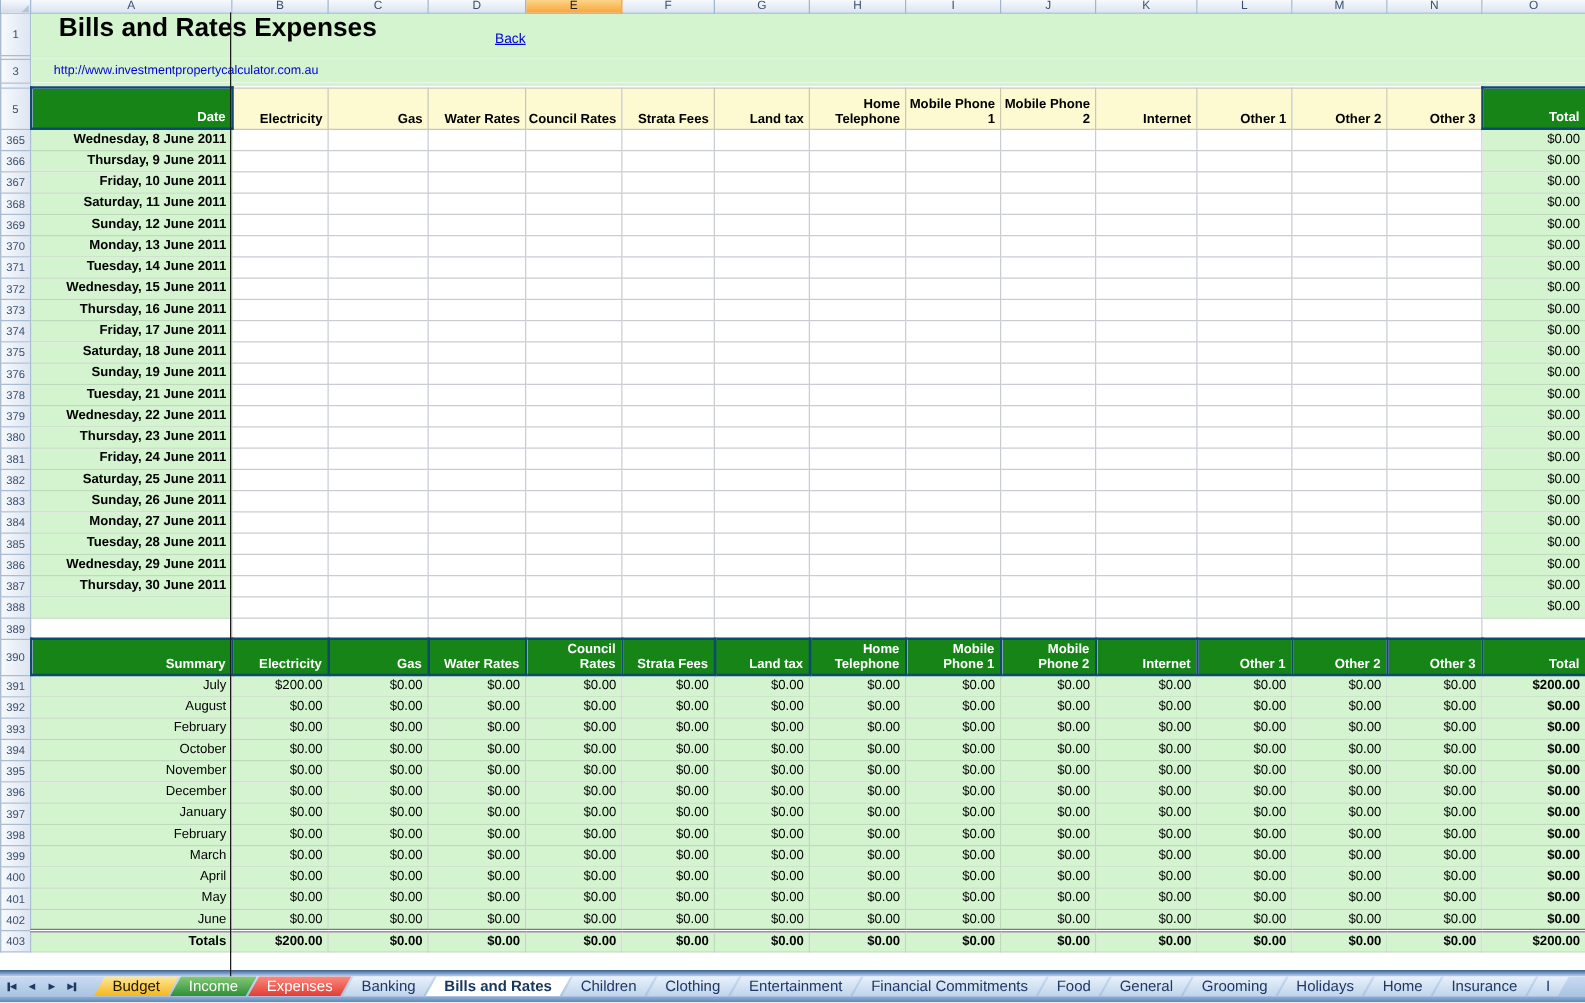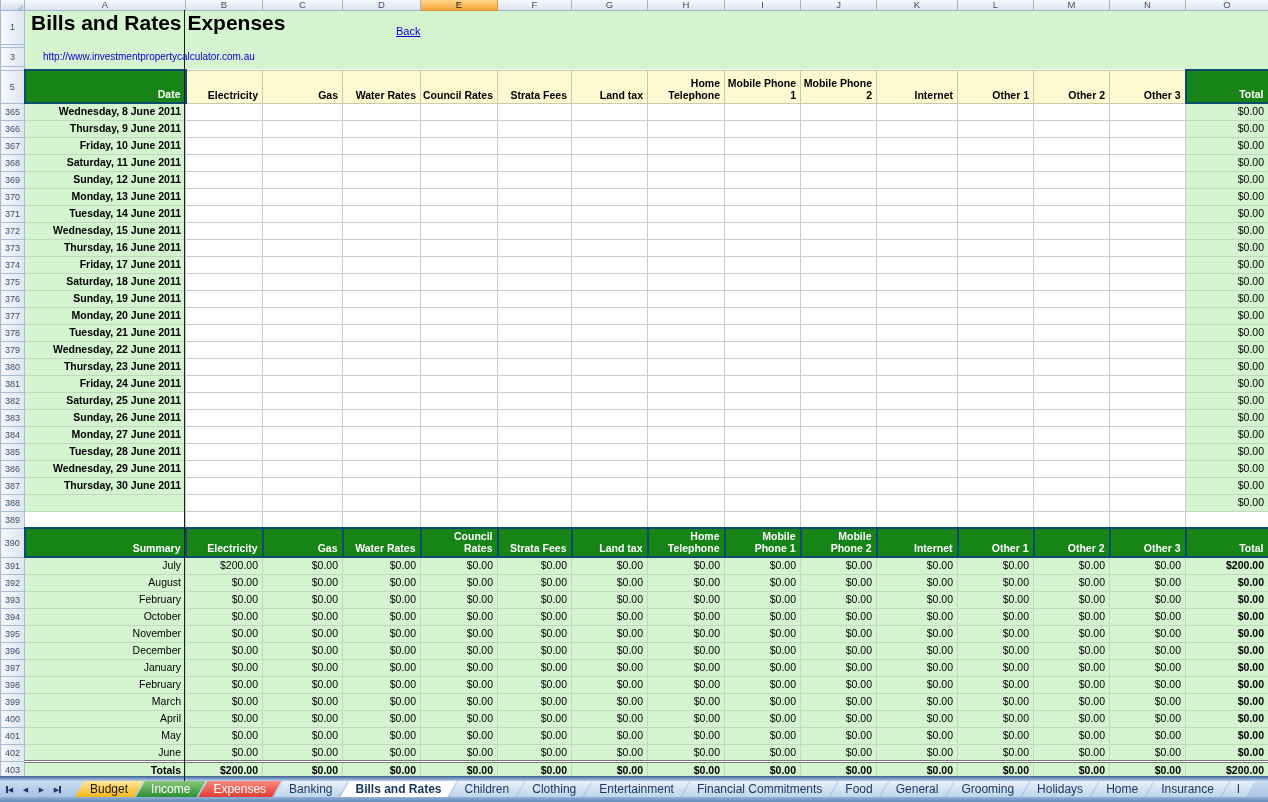--- a/index.html
+++ b/index.html
@@ -25,21 +25,21 @@
   .colh{background:linear-gradient(#f6f9fd,#dce4f0);border:1px solid #9eb6ce;border-top:none;
         color:var(--headtext);text-align:center;font-size:9.5px;line-height:9px}
   .colh.sel{background:linear-gradient(#fdd488,#f8a63b);border-color:#e6913a;color:#1a1a1a}
   .corner{background:linear-gradient(#f6f9fd,#d5ddea);border:1px solid #9eb6ce;border-top:none;position:relative}
   .corner:after{content:"";position:absolute;right:1px;bottom:0;
         border-left:6px solid transparent;border-bottom:6px solid #b4c5da}
   .gut{background:linear-gradient(to right,#f6f9fd,#dde5f1);border:1px solid #a9bcd2;
        color:var(--headtext);text-align:center;font-size:9px;line-height:10px}
 
   .band{background:var(--lg);position:relative}
-  .title-text{position:absolute;left:6px;top:4px;font-size:21px;font-weight:bold;color:#000}
+  .title-text{position:absolute;left:22px;top:4px;font-size:21px;font-weight:bold;color:#000}
   .back-link{position:absolute;left:371px;top:13px;font-size:11px;color:#0000d4;text-decoration:underline;cursor:pointer}
   .url-link{position:absolute;left:18px;top:2px;font-size:10px;color:#0000d4;cursor:pointer}
 
   .ghead{background:var(--dg);color:#fff;font-weight:bold;text-align:right;vertical-align:bottom;
          padding:1px 4px 2px 2px;border:2px solid #0c4a6e;line-height:12px;white-space:normal}
   .yhead{background:var(--ly);color:#000;font-weight:bold;text-align:right;vertical-align:bottom;
          padding:1px 4px 2px 2px;border:1px solid #c9c9ad;line-height:12px;white-space:normal}
   .wcell{background:#fff;border:1px solid var(--gridw)}
   .gcell{background:var(--lg);border:1px solid var(--gridg)}
   .money,.datecell,.monthcell{text-align:right;padding-right:4px}
@@ -360,38 +360,20 @@
             <td class="wcell"></td>
             <td class="wcell"></td>
             <td class="wcell"></td>
             <td class="wcell"></td>
             <td class="wcell"></td>
             <td class="wcell"></td>
             <td class="wcell"></td>
             <td class="gcell money">$0.00</td>
           </tr>
           <tr class="h-cell">
-            <td class="gut">377</td>
-            <td class="gcell datecell">Monday, 20 June 2011</td>
-            <td class="wcell"></td>
-            <td class="wcell"></td>
-            <td class="wcell"></td>
-            <td class="wcell"></td>
-            <td class="wcell"></td>
-            <td class="wcell"></td>
-            <td class="wcell"></td>
-            <td class="wcell"></td>
-            <td class="wcell"></td>
-            <td class="wcell"></td>
-            <td class="wcell"></td>
-            <td class="wcell"></td>
-            <td class="wcell"></td>
-            <td class="gcell money">$0.00</td>
-          </tr>
-          <tr class="h-cell">
             <td class="gut">378</td>
             <td class="gcell datecell">Tuesday, 21 June 2011</td>
             <td class="wcell"></td>
             <td class="wcell"></td>
             <td class="wcell"></td>
             <td class="wcell"></td>
             <td class="wcell"></td>
             <td class="wcell"></td>
             <td class="wcell"></td>
             <td class="wcell"></td>

